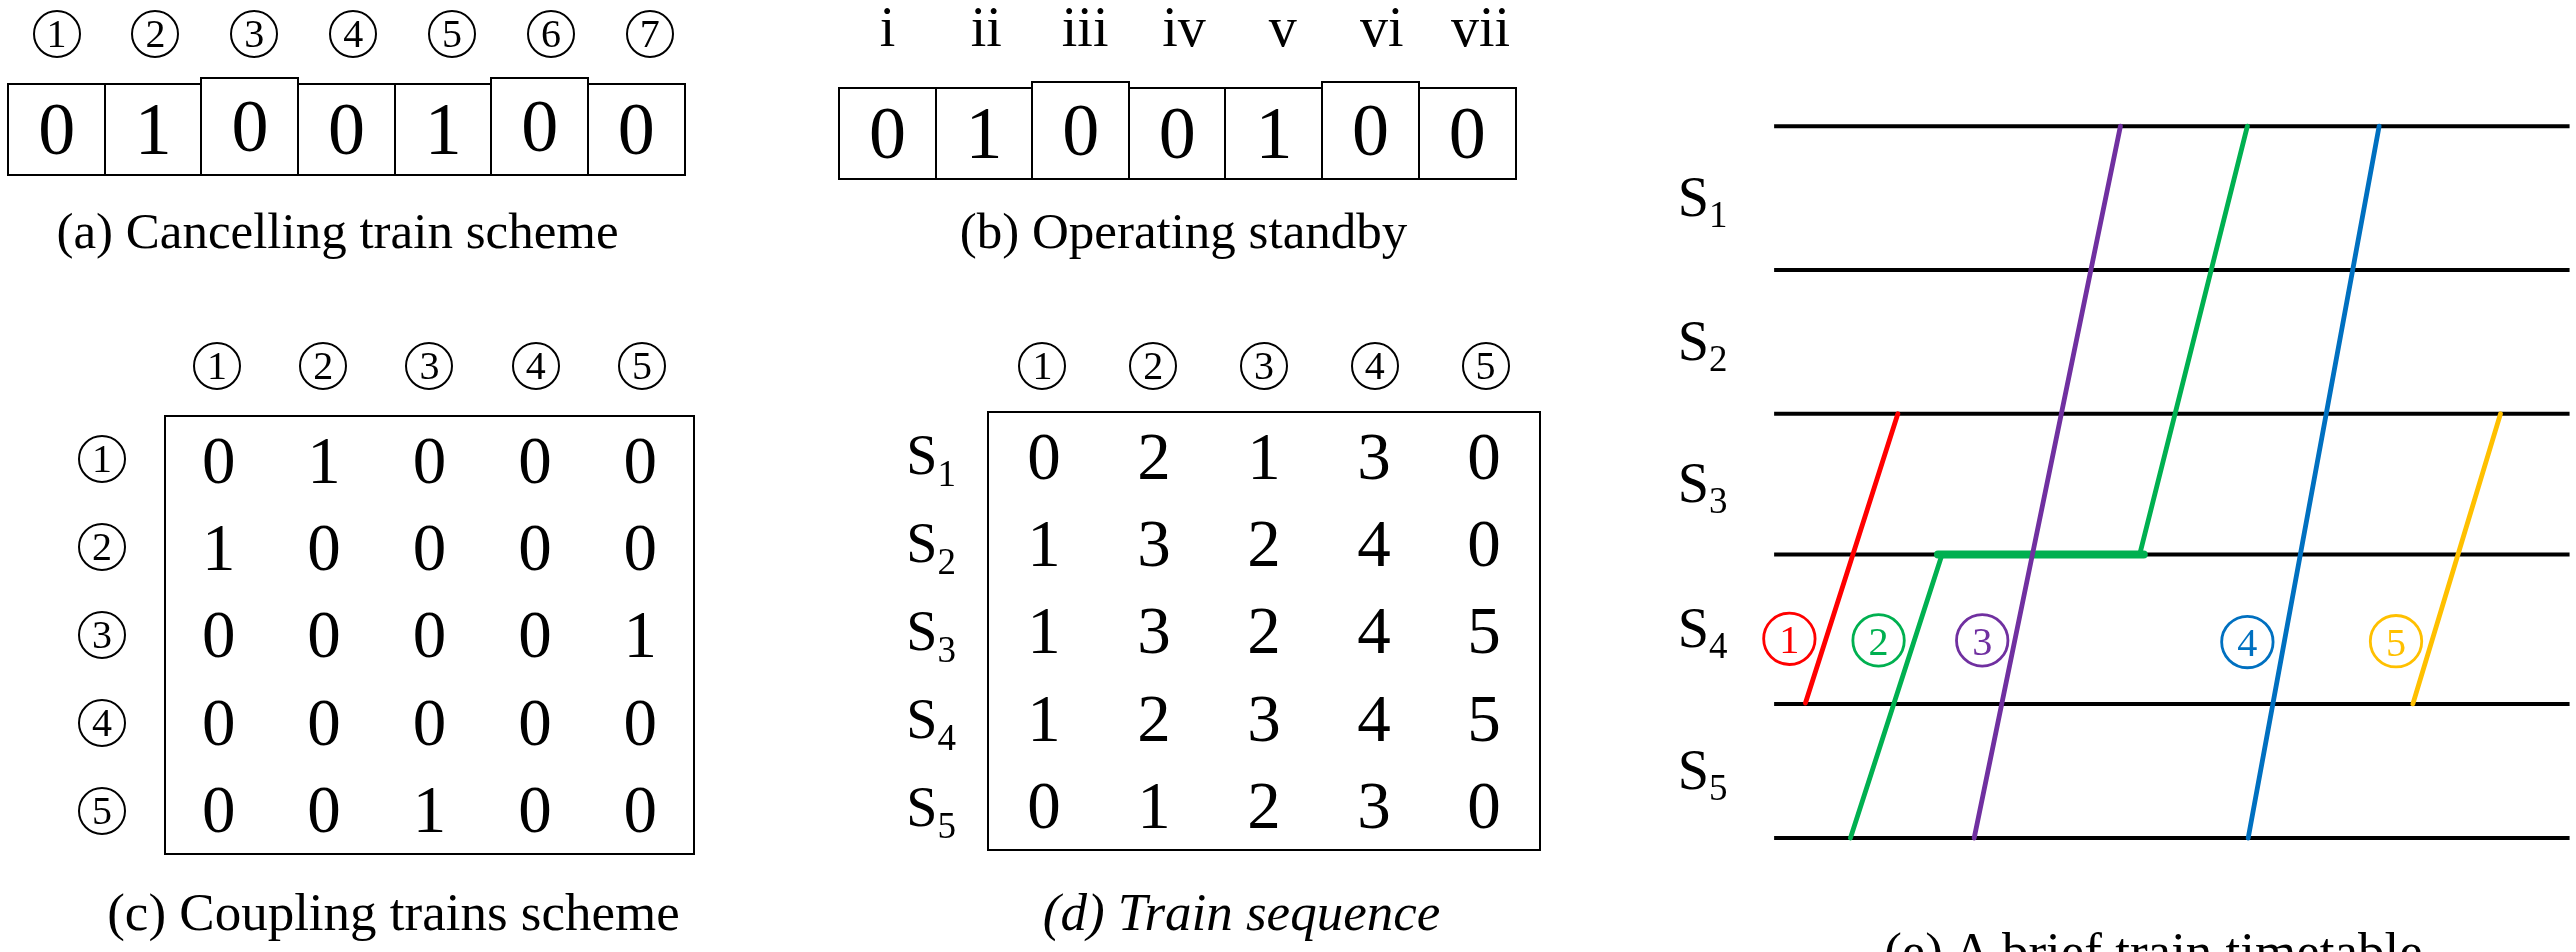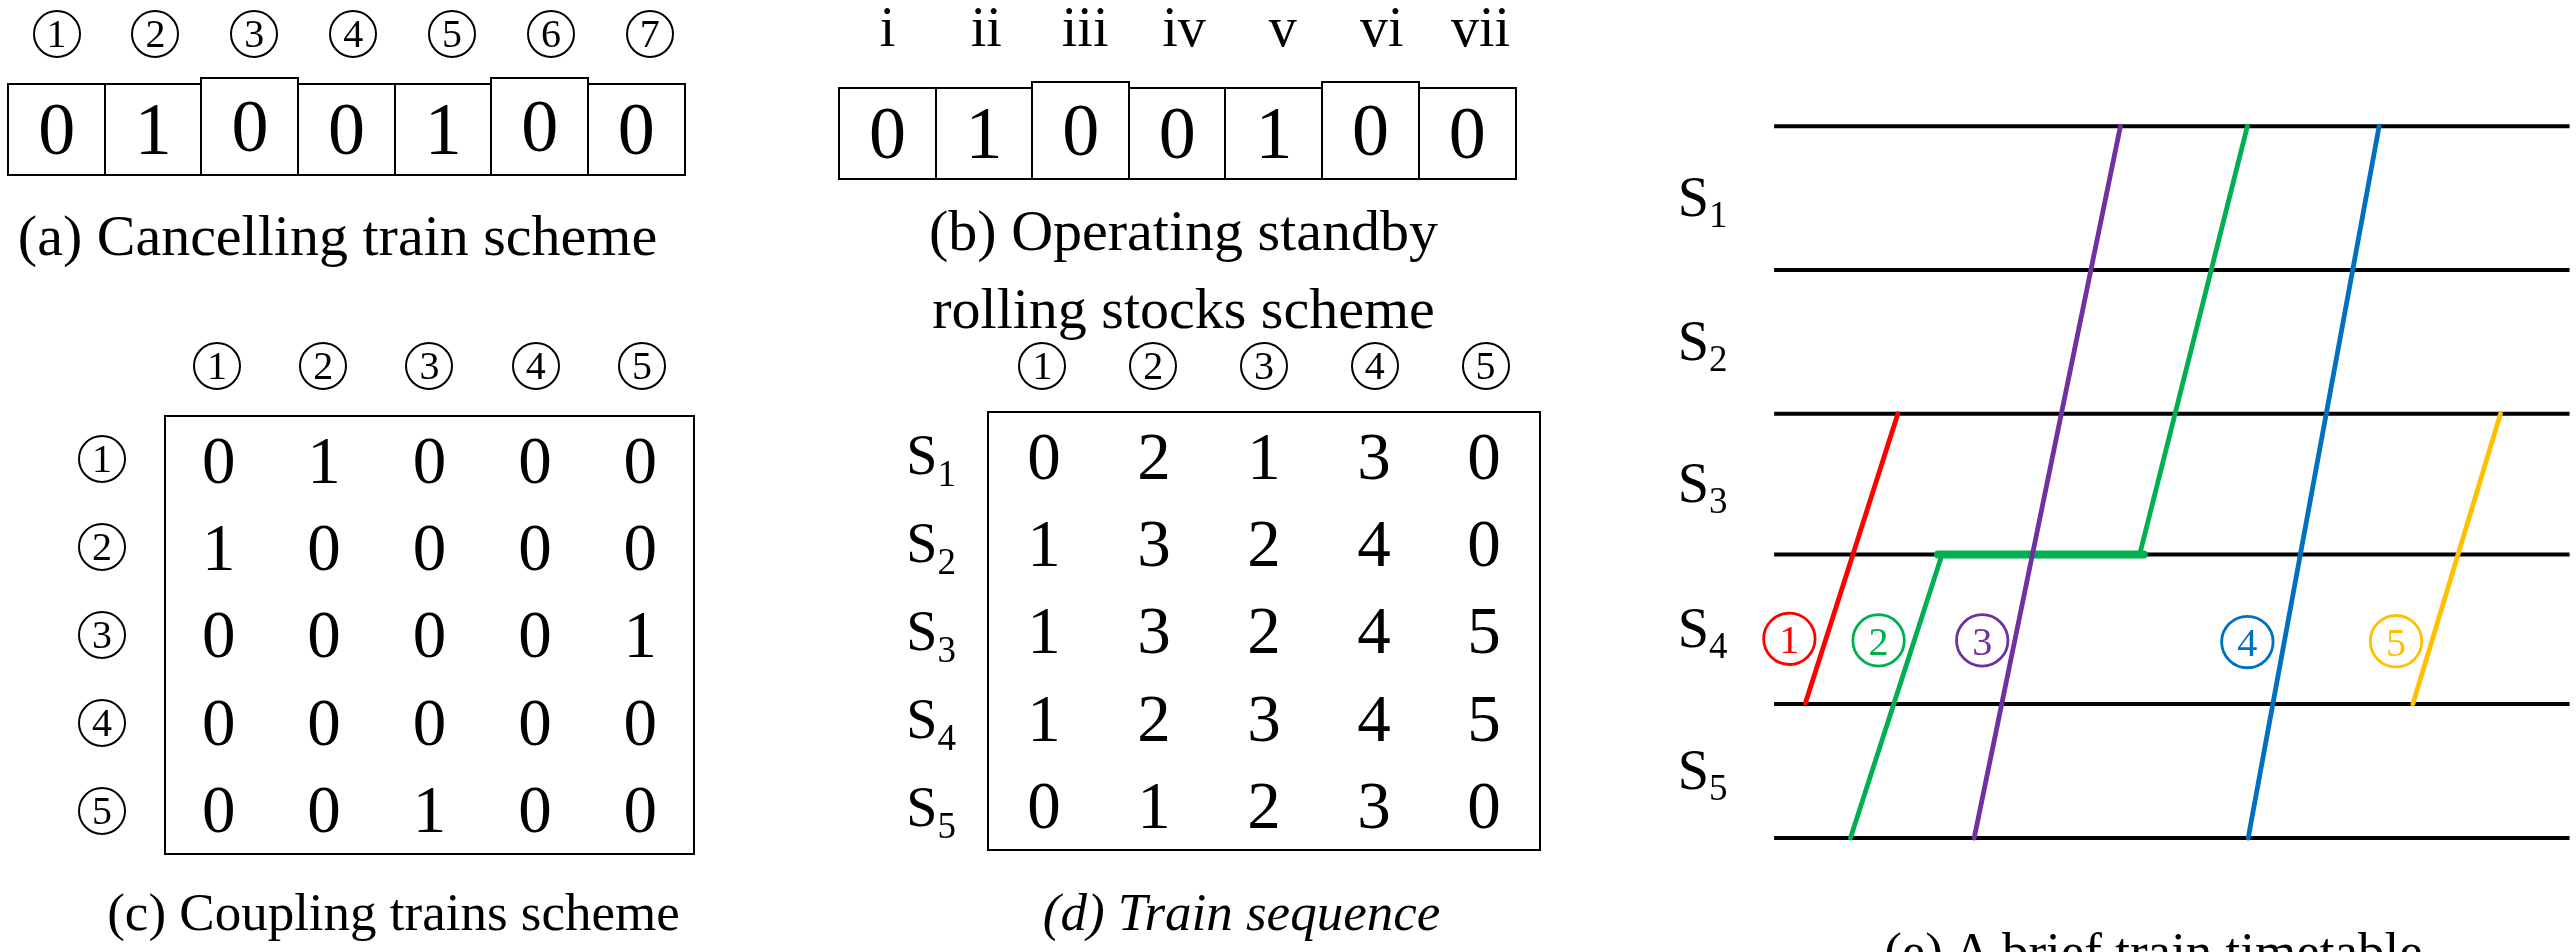--- a/index.html
+++ b/index.html
@@ -21,21 +21,21 @@
   .roman .slot{height:59px;font-size:56px;}
   
   .grid5c{display:grid;grid-template-columns:repeat(5,1fr);}
   .gridbox{box-sizing:border-box;border:2.4px solid #000;display:grid;grid-template-columns:repeat(5,1fr);grid-auto-rows:1fr;}
   .mrow{display:contents;}
   .mcell{display:flex;align-items:center;justify-content:center;font-size:67px;}
   .gridrows{display:grid;grid-auto-rows:1fr;align-items:center;justify-items:center;}
   .slabel{font-size:56px;}
   .slabel sub{font-size:37px;line-height:0;}
   
-  .caption{text-align:center;font-size:58px;white-space:nowrap;}
+  .caption{text-align:center;font-size:51px;white-space:nowrap;}
   .cap-lg{font-size:53px;}
   .cap2{line-height:78px;}
   
   .a-headers{left:7.2px;top:10.4px;width:692px;}
   .a-cells{left:7.2px;top:83px;}
   .a-cap{left:0px;top:202px;width:675px;}
   
   .b-headers{left:838px;top:0px;width:692px;}
   .b-cells{left:838px;top:87px;}
   .b-cap{left:862px;top:192px;width:643px;}
@@ -137,21 +137,20 @@
         <div>0</div>
 
         <div>1</div>
 
         <div>0</div>
 
         <div>0</div>
       </div>
     <div class="abs b-cap caption cap2">
       <div>(b) Operating standby</div>
-      <div>rolling stocks scheme</div>
     </div>
   </section>
 
   <section>
     <div class="abs c-cols grid5c">
 
         <div class="slot" style="width:auto">
           <span class="circ">1</span>
         </div>
 

